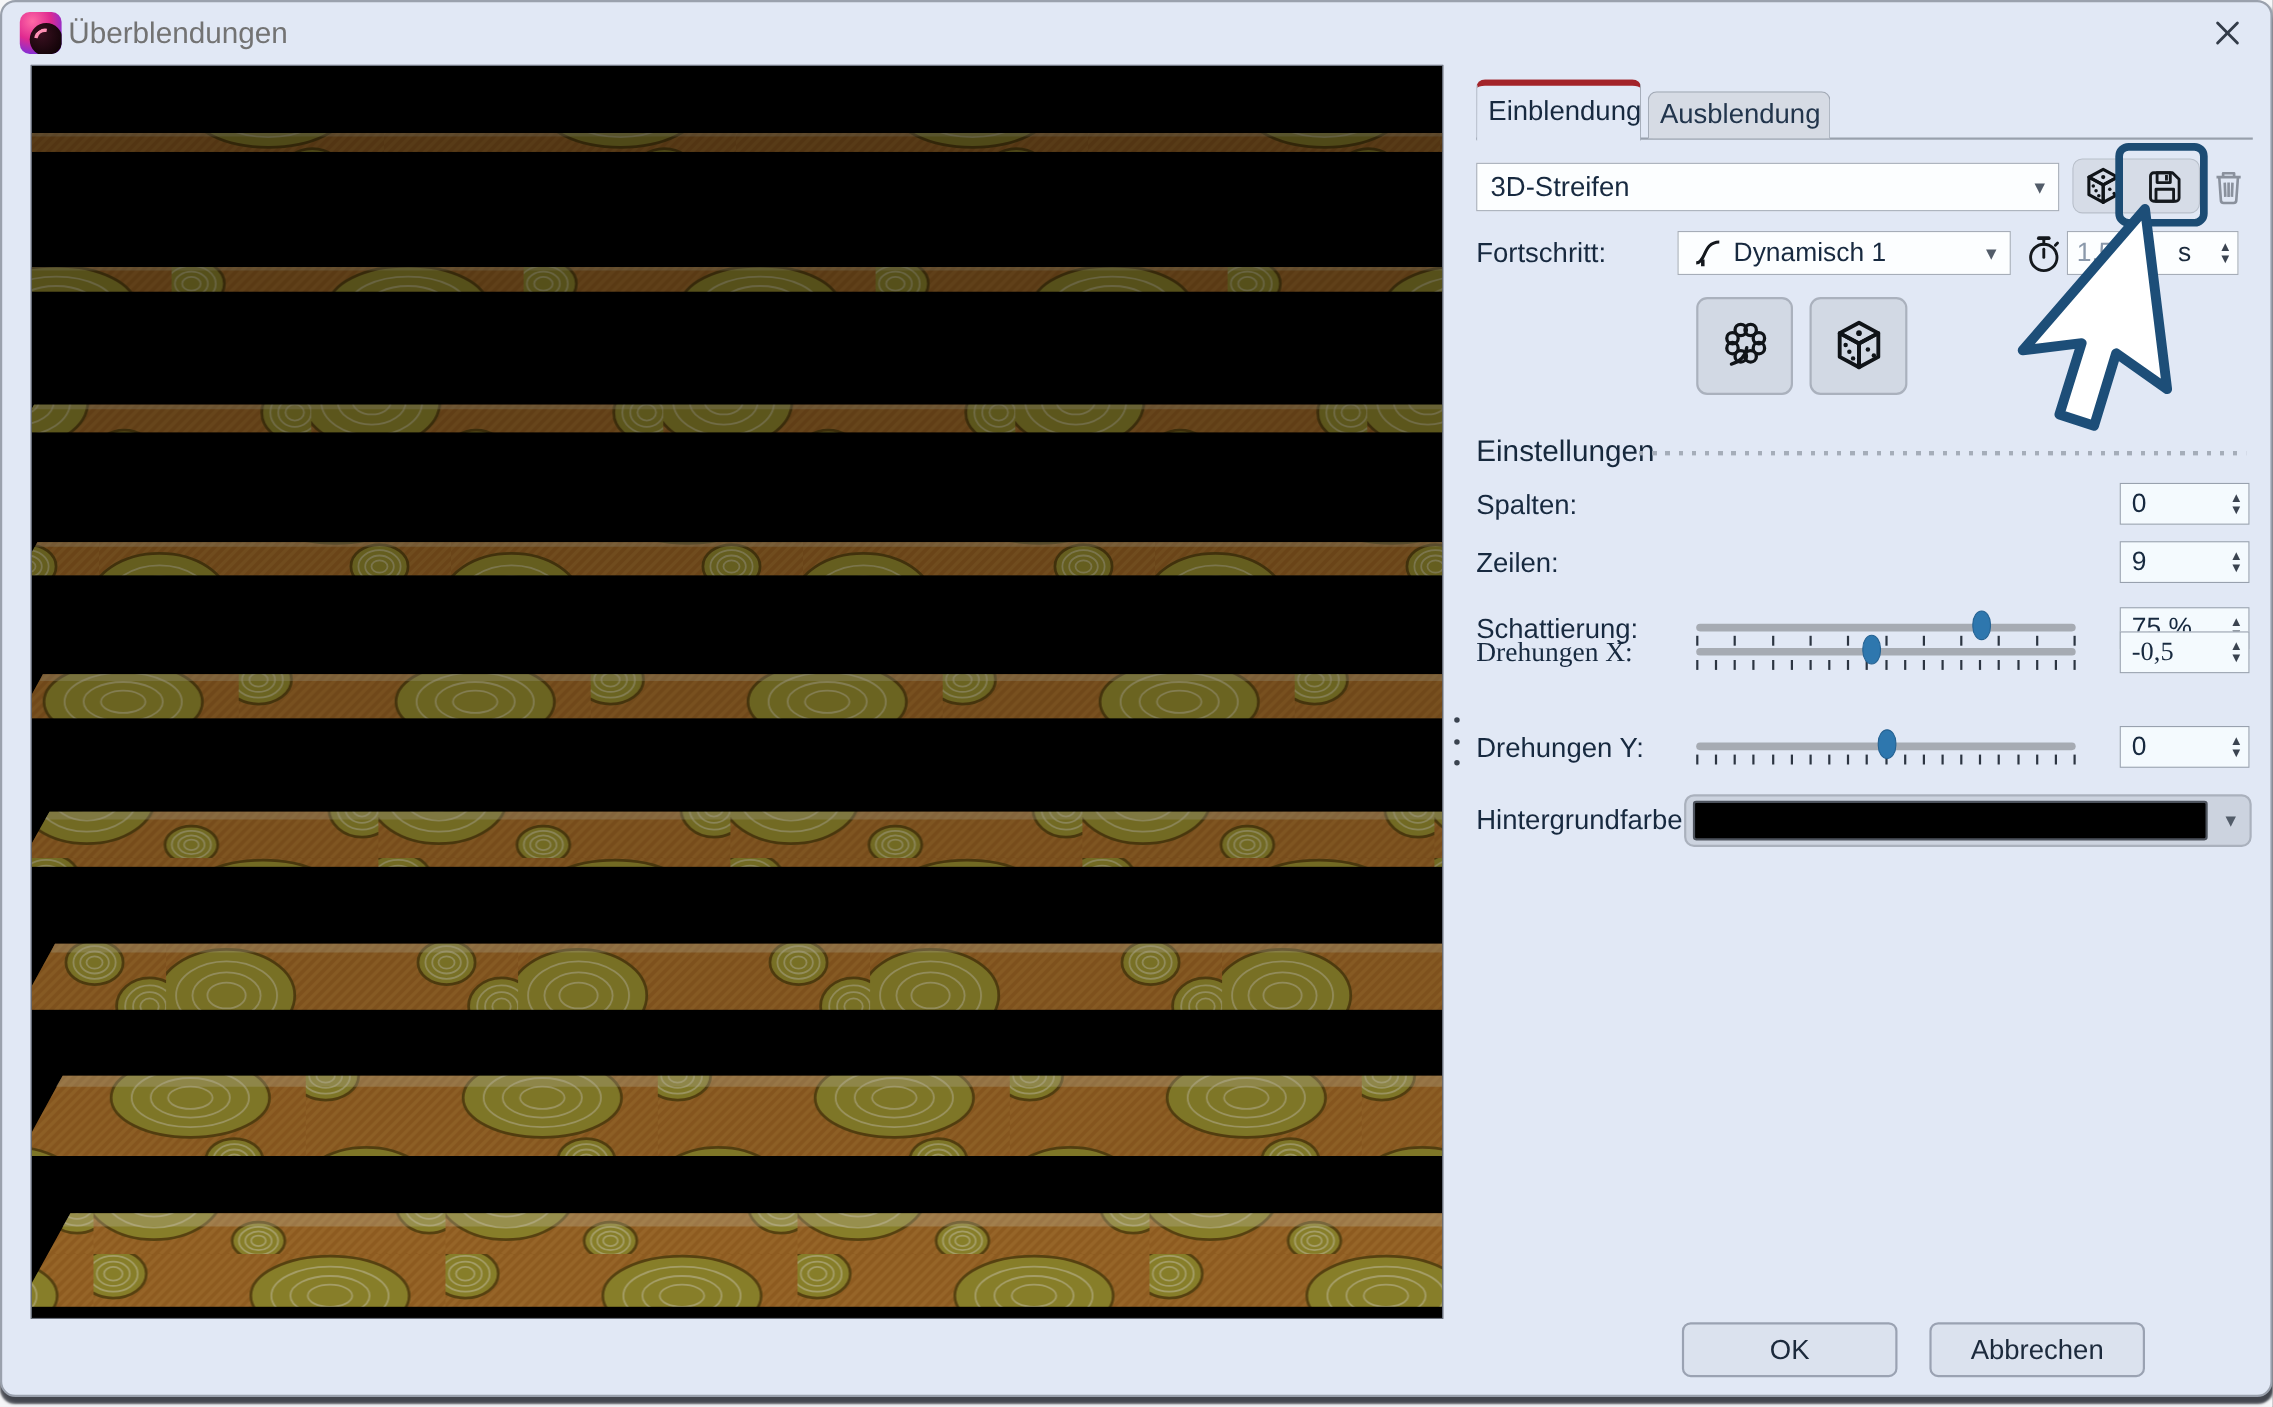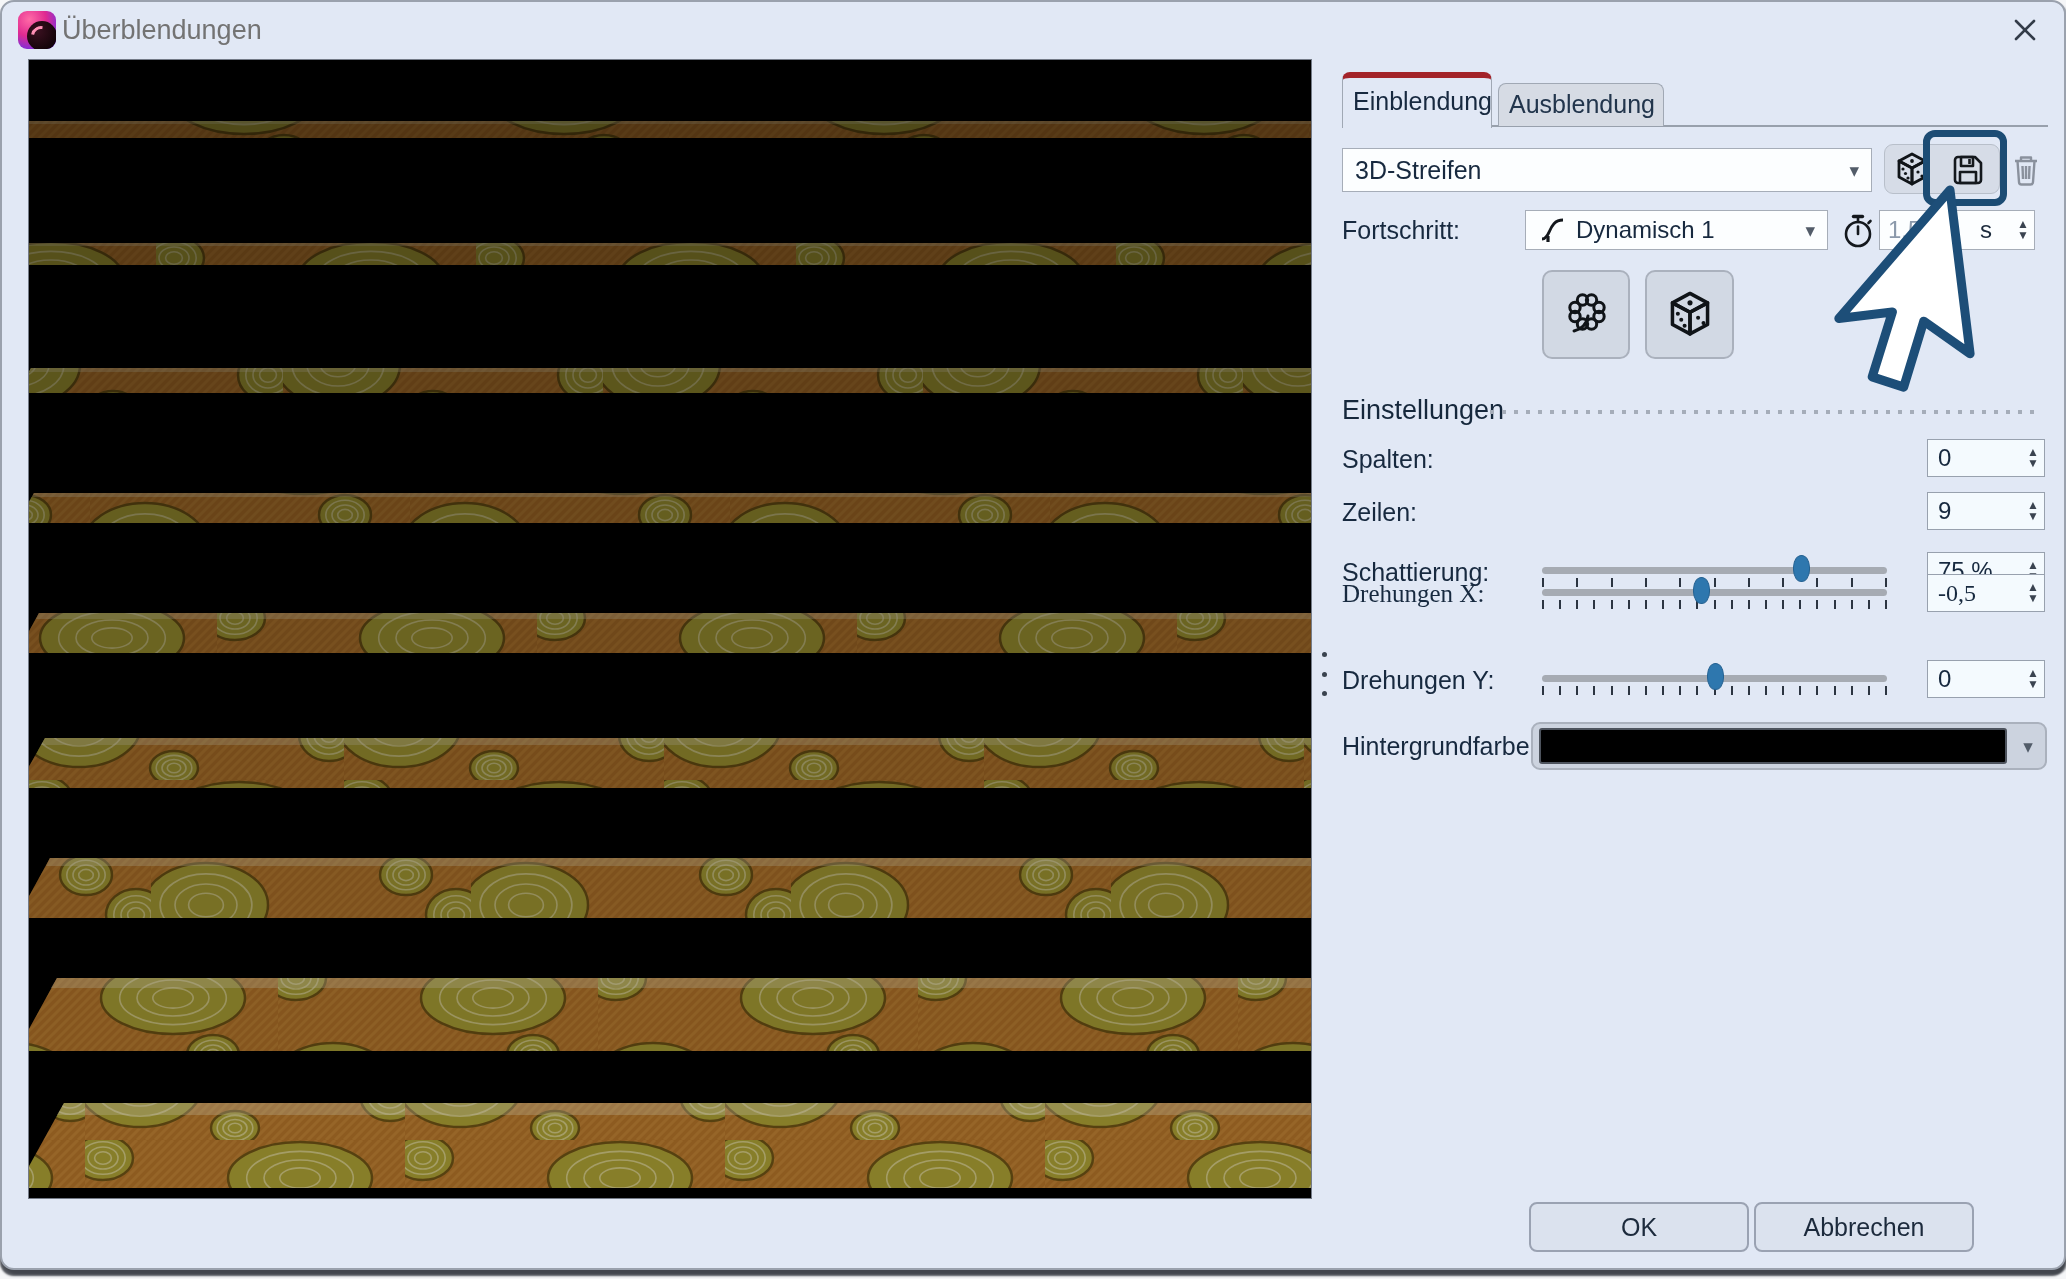--- a/index.html
+++ b/index.html
@@ -67,21 +67,21 @@
   .tick{position:absolute;top:26px;width:2px;height:9px;background:#2c3542;}
   .spinbox{position:absolute;left:585px;top:0;width:118px;height:38px;box-sizing:border-box;background:#f4fafe;border:1px solid #98a1ae;display:flex;align-items:center;}
   .spinbox .val{margin-left:10px;font-size:24px;color:#17293f;}
   
   .bg-row{position:absolute;left:0;top:660px;width:706px;height:48px;}
   .bg-row .lbl{position:absolute;left:0;height:48px;line-height:48px;}
   .swatch-wrap{position:absolute;left:189px;top:0;width:516px;height:48px;box-sizing:border-box;background:#ccd3df;border:2px solid #aab1bd;border-radius:9px;display:flex;align-items:center;}
   .swatch{flex:1;height:32px;margin:0 4px 0 6px;border:2px solid #4d535d;border-radius:3px;}
   .swatch-caret{width:34px;text-align:center;color:#525c69;font-size:19px;}
   
-  .footer-btn{position:absolute;top:1200px;width:220px;height:50px;box-sizing:border-box;background:#dbe2ee;border:2px solid #9aa2b2;border-radius:8px;
+  .footer-btn{position:absolute;top:1200px;width:196px;height:50px;box-sizing:border-box;background:#dbe2ee;border:2px solid #9aa2b2;border-radius:8px;
         font-size:25px;color:#1c2a3c;display:flex;align-items:center;justify-content:center;font-family:"Liberation Sans",sans-serif;}
   .btn-ok{left:1527px;}
   .btn-cancel{left:1752px;}
   
   .cursor{position:absolute;left:1810px;top:176px;z-index:10;}
 </style>
 </head>
 <body>
 
 <div class="window">

